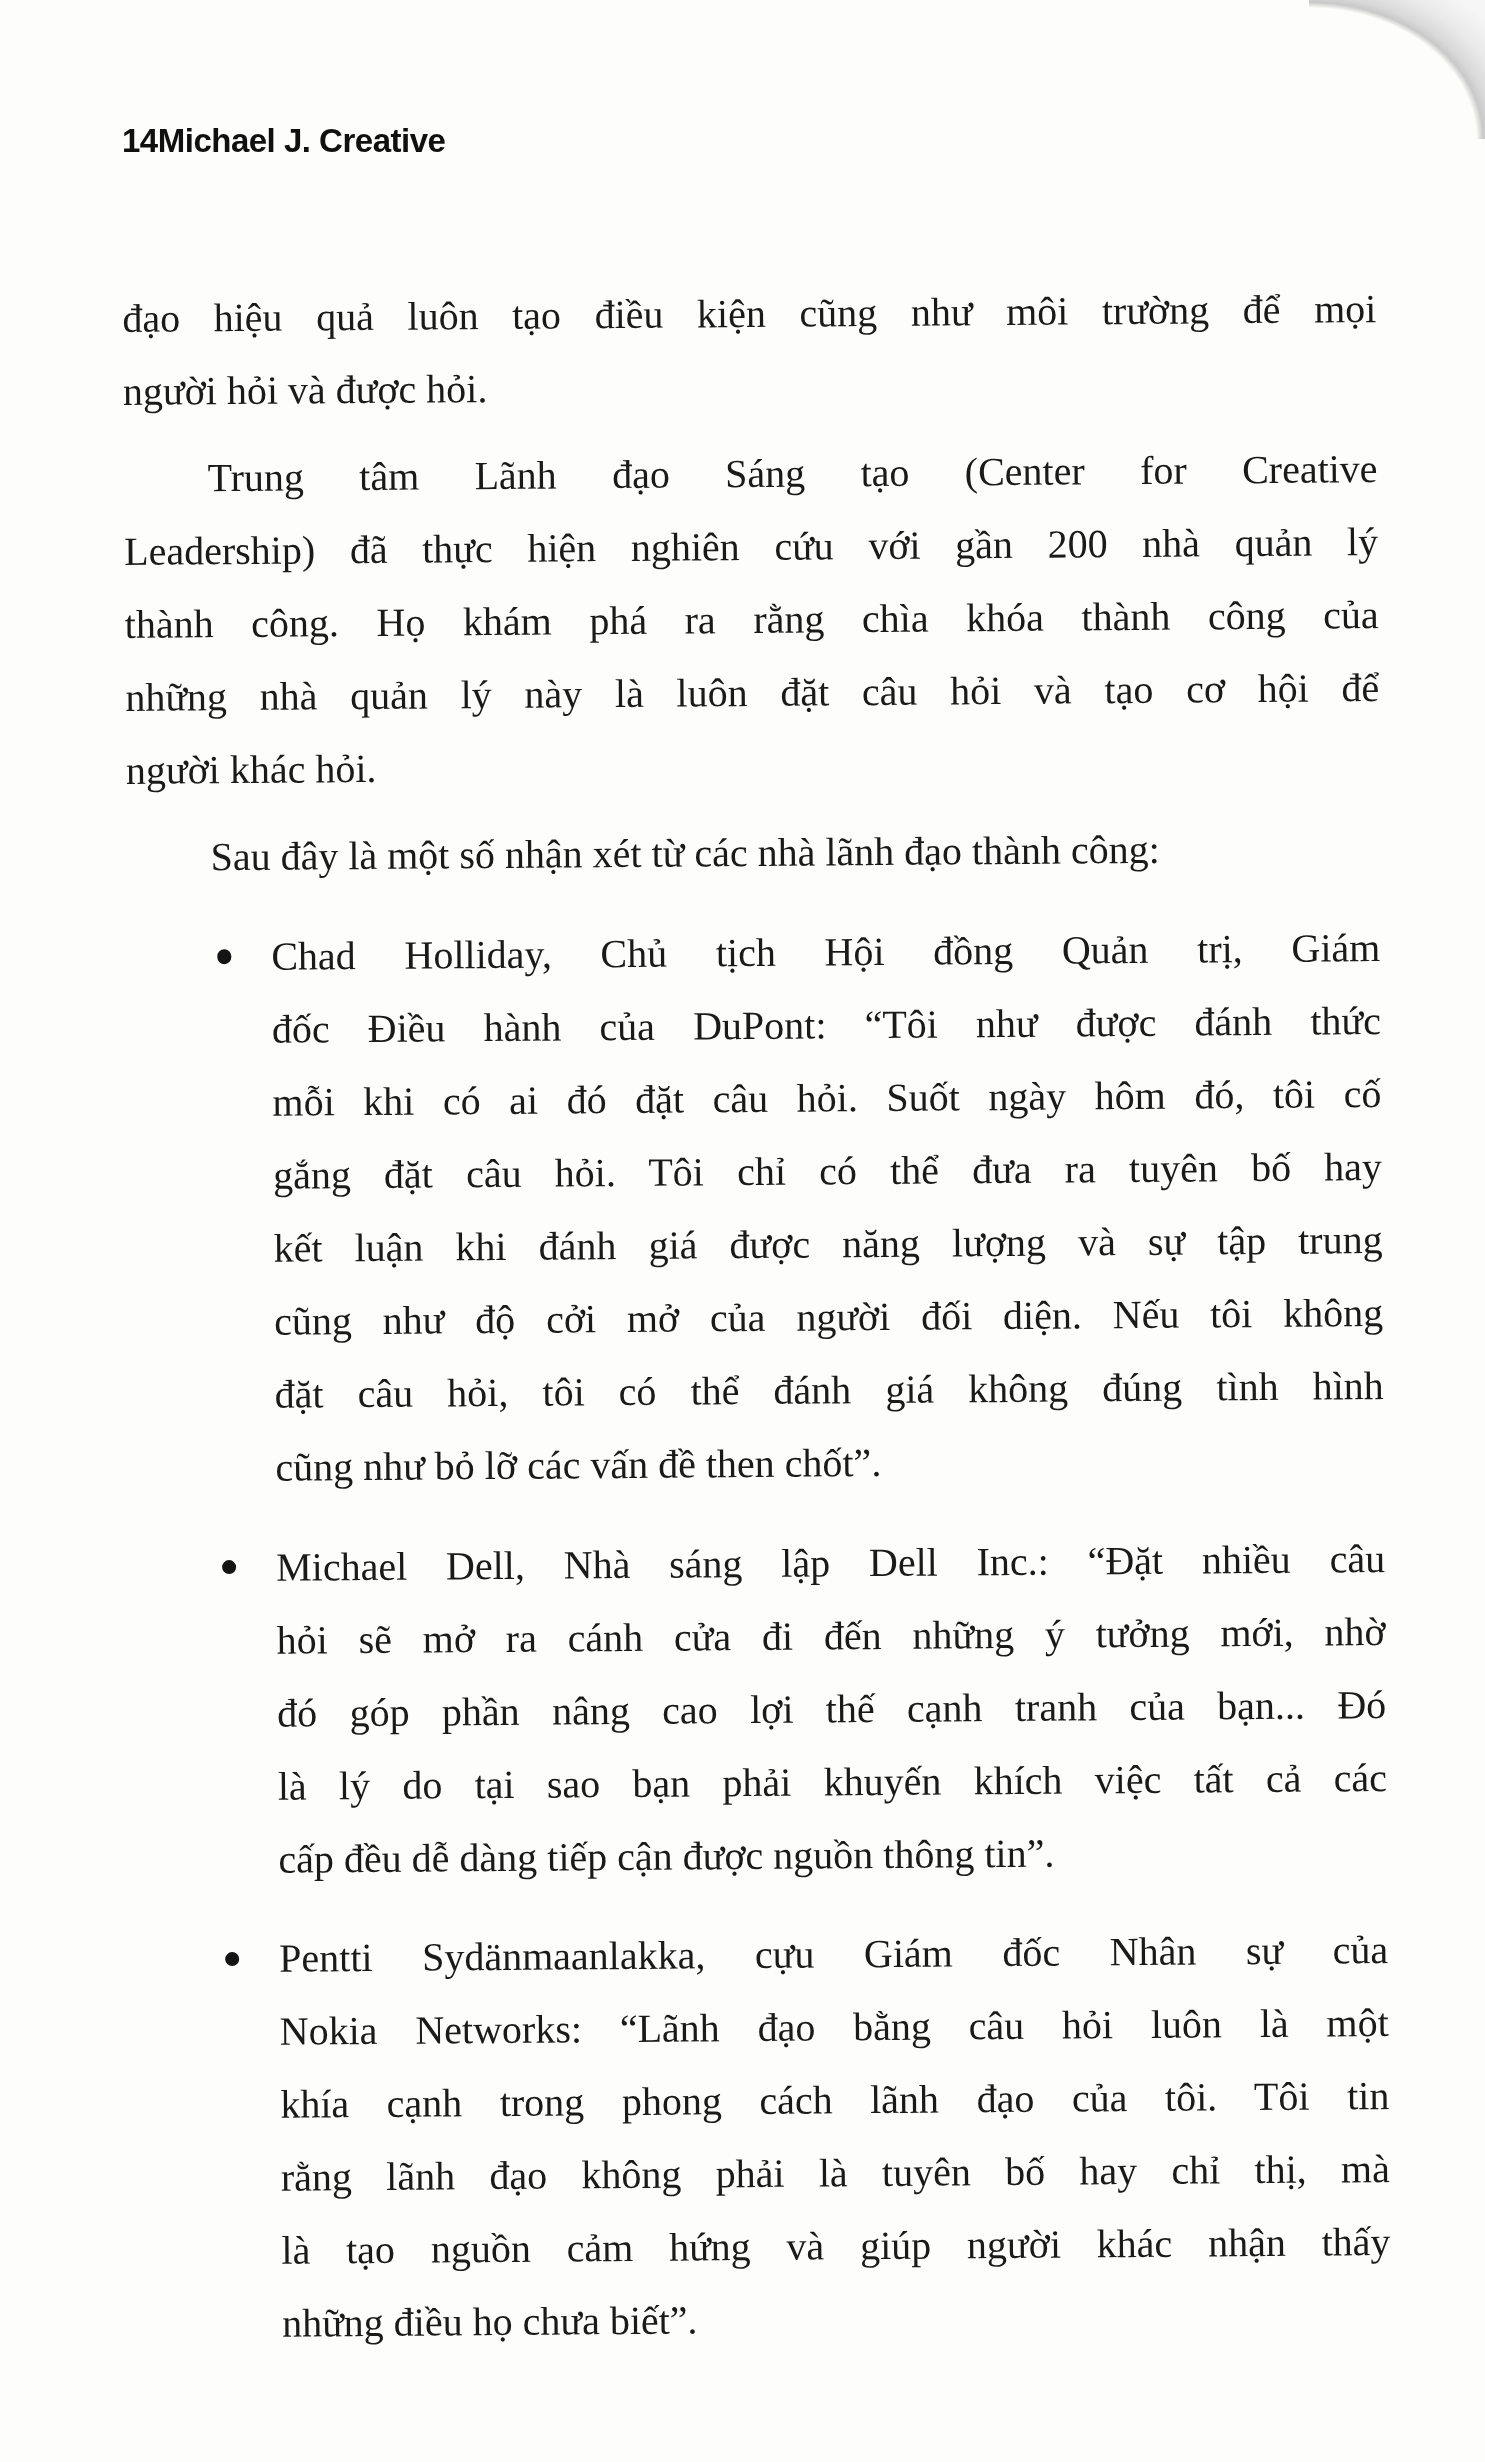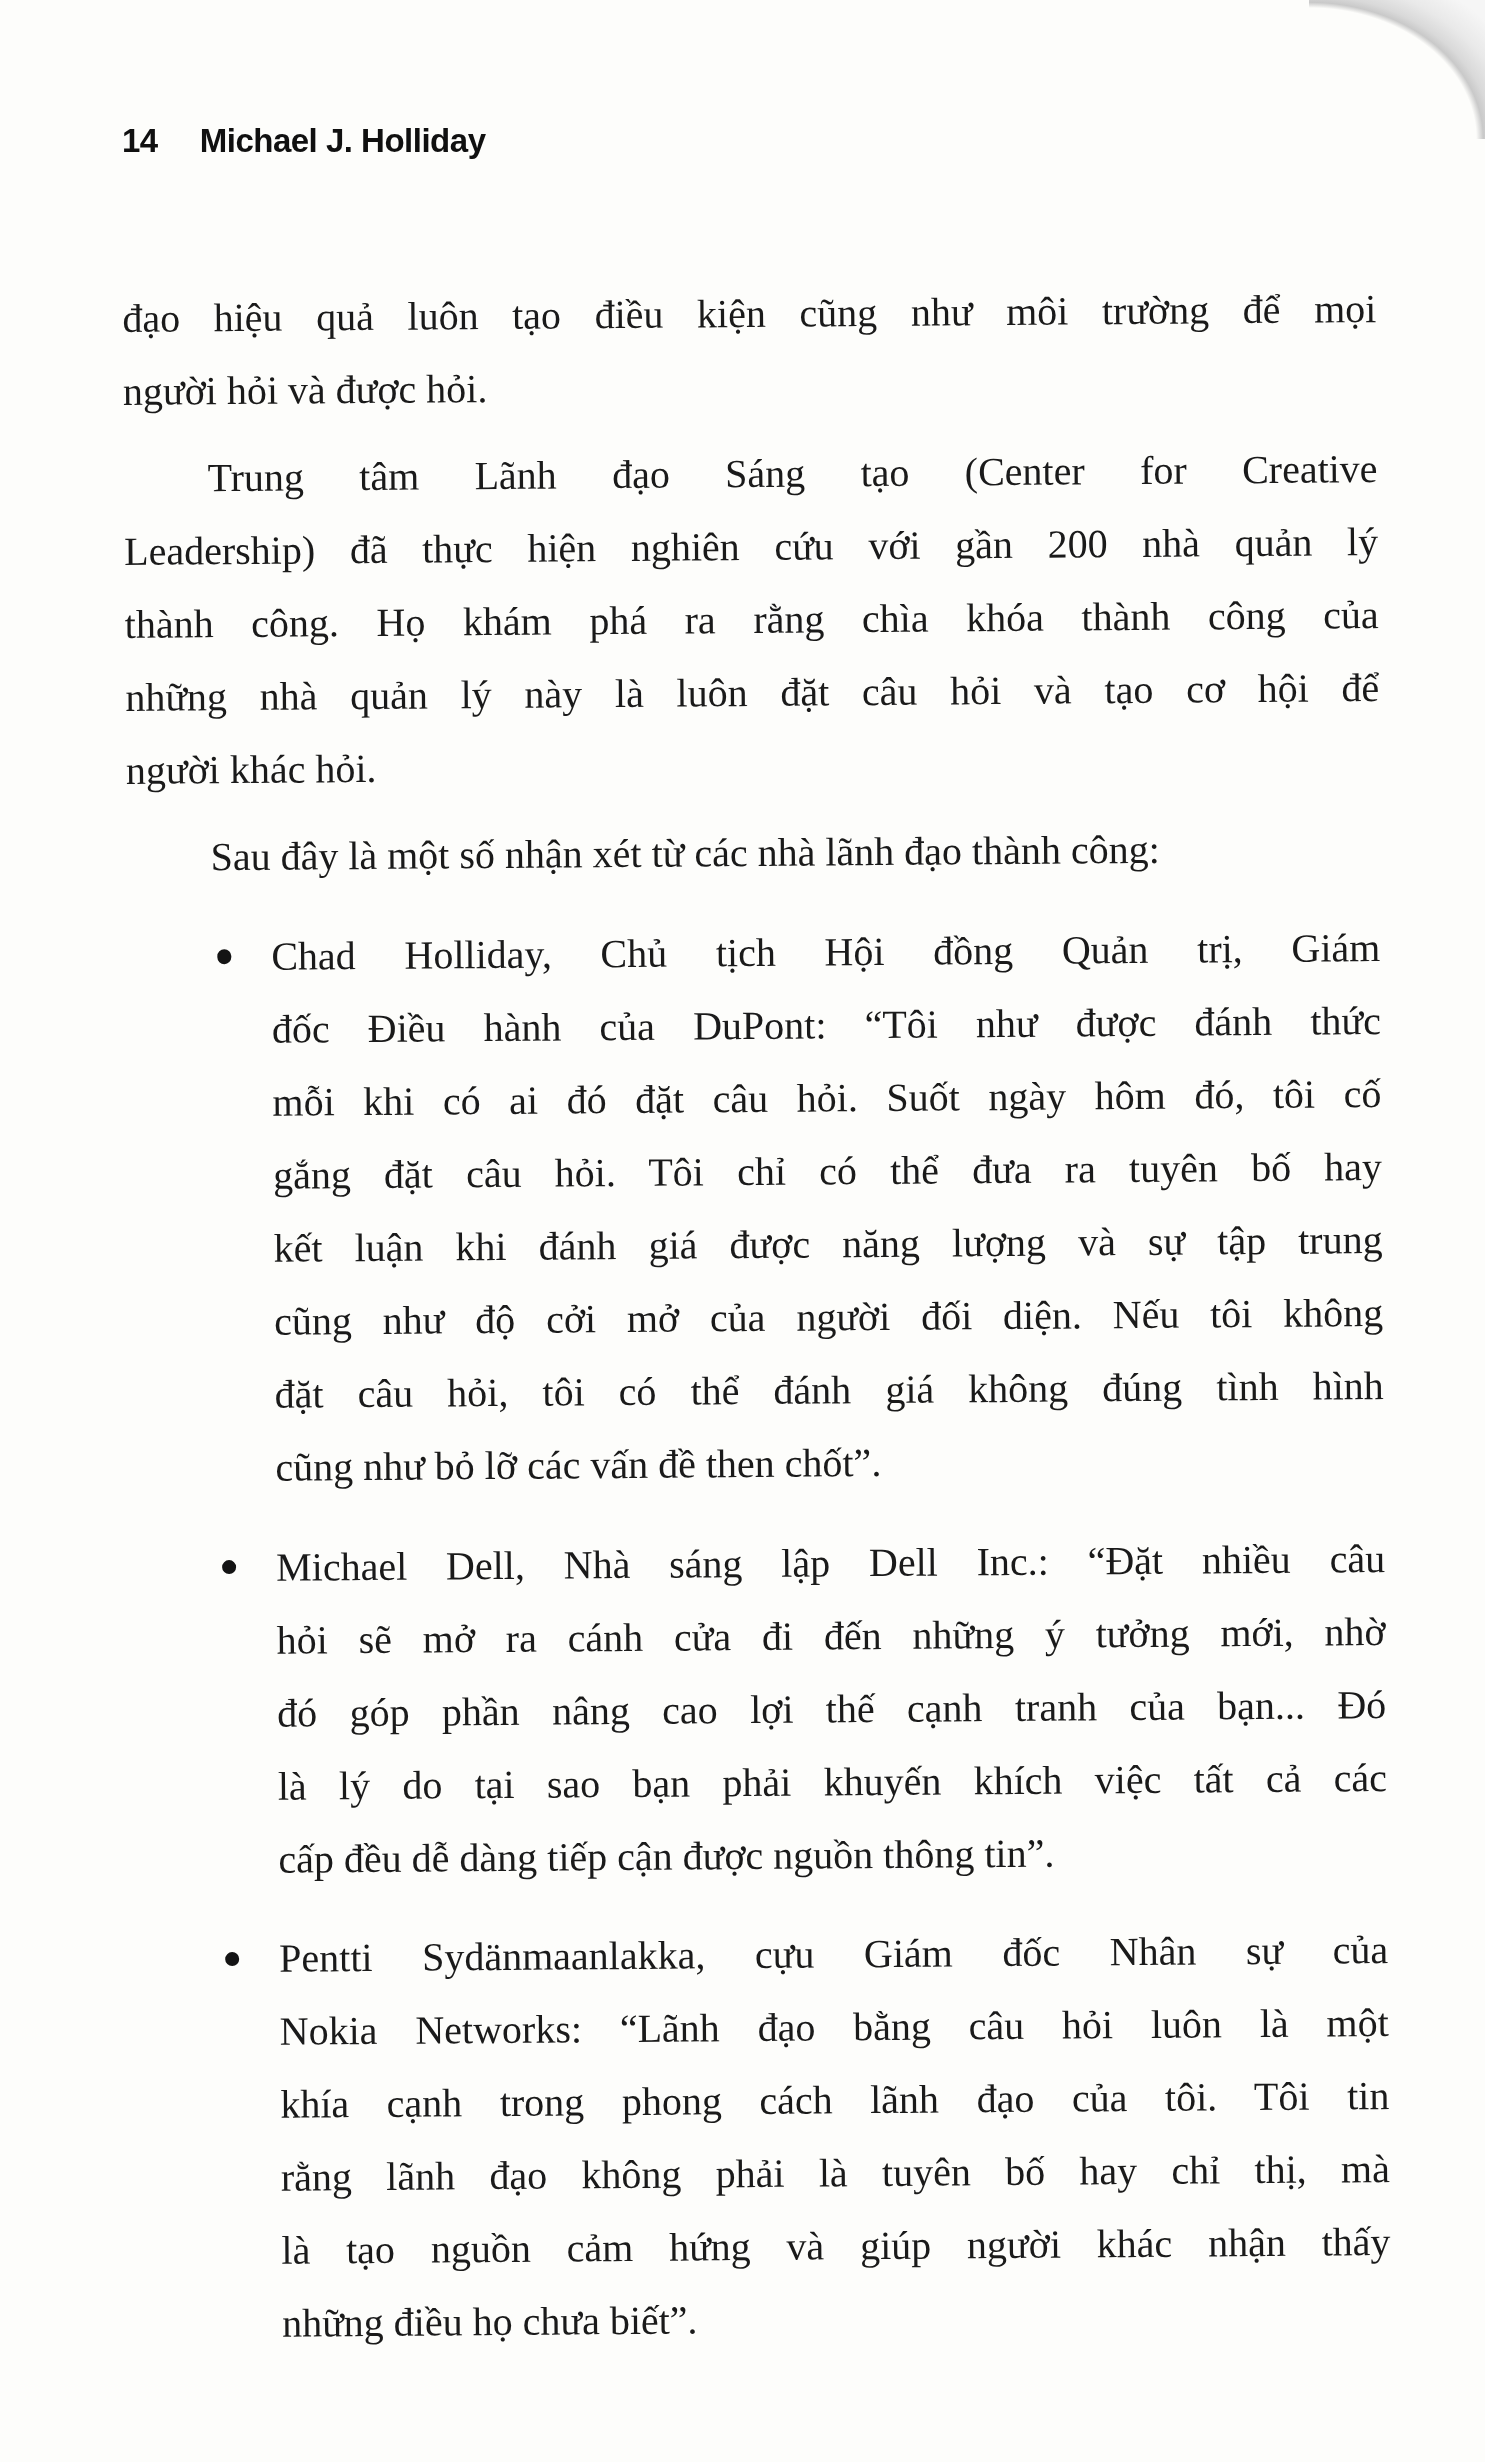--- a/index.html
+++ b/index.html
@@ -20,21 +20,20 @@
     background: radial-gradient(176px 138px at 0% 100%,
       rgba(255,255,255,0) 95%, #c9c9c9 99%, #d9d9d9 104%,
       #e9e9e9 115%, #f6f6f6 132%);
     pointer-events: none;
   }
   .header {
     position: absolute;
     left: 122px; top: 122px;
     display: flex;
     align-items: baseline;
-    gap: 42px;
     font-family: "Liberation Sans", sans-serif;
     font-weight: 700;
     font-size: 33px;
     letter-spacing: -0.5px;
     color: #101010;
   }
   .body-block {
     position: absolute;
     left: 122px; top: 277px;
     width: 1254px;
@@ -70,21 +69,21 @@
 </style>
 </head>
 <body>
 
 <div class="page">
 
   <div class="corner-curl"></div>
 
   <div class="header">
     <span>14</span>
-    <span>Michael J. Holliday</span>
+    <span>Michael J. Creative</span>
   </div>
 
   <div class="body-block">
 
     <p class="para">
       <span class="line">đạo hiệu quả luôn tạo điều kiện cũng như môi trường để mọi</span>
       <span class="line line--last">người hỏi và được hỏi.</span>
     </p>
 
     <p class="para">

